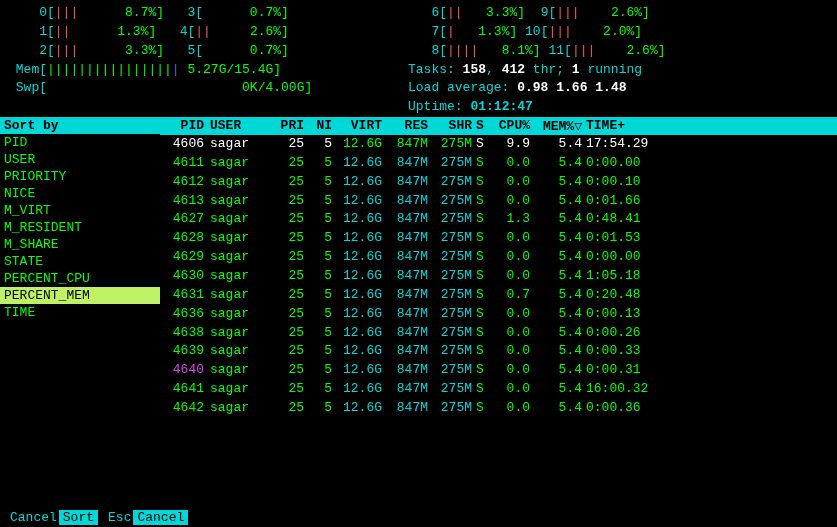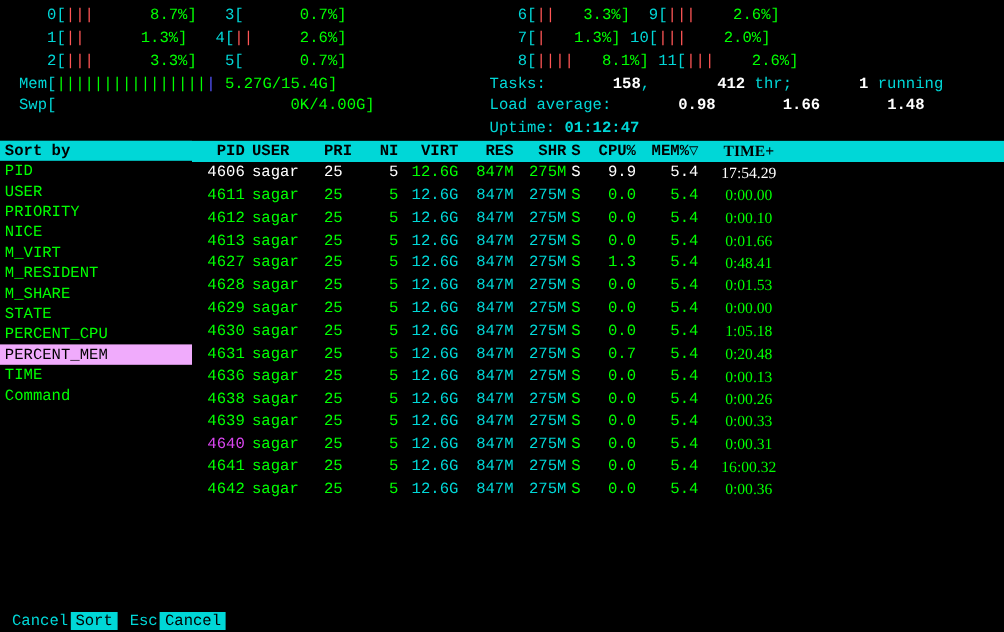--- a/index.html
+++ b/index.html
@@ -40,21 +40,21 @@
     }
     .h-line {
       display: flex;
       align-items: center;
       white-space: pre;
       line-height: 1.45;
     }
     .cyan { color: #00d7d7; }
     .green { color: #00ff00; }
     .red { color: #ff5555; }
-    .bold-white { color: #ffffff; font-weight: bold; margin-left: 48px; }
+    .bold-white { color: #ffffff; font-weight: bold; }
 
     
     .table-container {
       flex: 1;
       display: flex;
       overflow: hidden;
     }
     
     .sort-menu {
       width: 160px;
@@ -69,21 +69,21 @@
       font-weight: bold;
       font-size: 13px;
     }
     .sort-menu-item {
       padding: 1px 4px;
       color: #00ff00;
       cursor: pointer;
       white-space: nowrap;
     }
     .sort-menu-item.selected {
-      background: #f0abfc;
+      background: #bef264;
       color: #000;
     }
 
     
     .main-table {
       flex: 1;
       display: flex;
       flex-direction: column;
       overflow: hidden;
     }
@@ -109,29 +109,29 @@
     .table-row-el:nth-child(even) {
       background: #000;
     }
     .col {
       overflow: hidden;
       white-space: nowrap;
     }
     
     .col-pid   { width: 48px; text-align: right; padding-right: 4px; }
     .col-user  { width: 62px; text-align: left; padding-left: 2px; }
-    .col-pri   { width: 38px; padding-right: 4px; }
+    .col-pri   { width: 38px; text-align: right; padding-right: 4px; }
     .col-ni    { width: 28px; text-align: right; padding-right: 4px; }
     .col-virt  { width: 50px; text-align: right; padding-right: 4px; }
     .col-res   { width: 46px; text-align: right; padding-right: 4px; }
     .col-shr   { width: 44px; text-align: right; padding-right: 4px; }
     .col-s     { width: 16px; text-align: left; }
     .col-cpu   { width: 42px; text-align: right; padding-right: 4px; }
     .col-mem   { width: 52px; text-align: right; padding-right: 4px; }
-    .col-time  { width: 80px; text-align: center; padding-right: 4px; font-family: Liberation Serif, serif; }
+    .col-time  { width: 80px; text-align: left; padding-right: 4px; }
 
     
     .footer {
       background: #000000;
       display: flex;
       align-items: center;
       padding: 2px 8px;
       gap: 0;
     }
     .footer-btn {
@@ -213,21 +213,20 @@
       <div class="sort-menu-item">USER</div>
       <div class="sort-menu-item">PRIORITY</div>
       <div class="sort-menu-item">NICE</div>
       <div class="sort-menu-item">M_VIRT</div>
       <div class="sort-menu-item">M_RESIDENT</div>
       <div class="sort-menu-item">M_SHARE</div>
       <div class="sort-menu-item">STATE</div>
       <div class="sort-menu-item">PERCENT_CPU</div>
       <div class="sort-menu-item selected">PERCENT_MEM</div>
       <div class="sort-menu-item">TIME</div>
-      <div class="sort-menu-item">Command</div>
     </div>
 
     <div class="main-table">
 
       <div class="table-header">
         <span class="col col-pid">PID</span>
         <span class="col col-user">USER</span>
         <span class="col col-pri">PRI</span>
         <span class="col col-ni">NI</span>
         <span class="col col-virt">VIRT</span>

